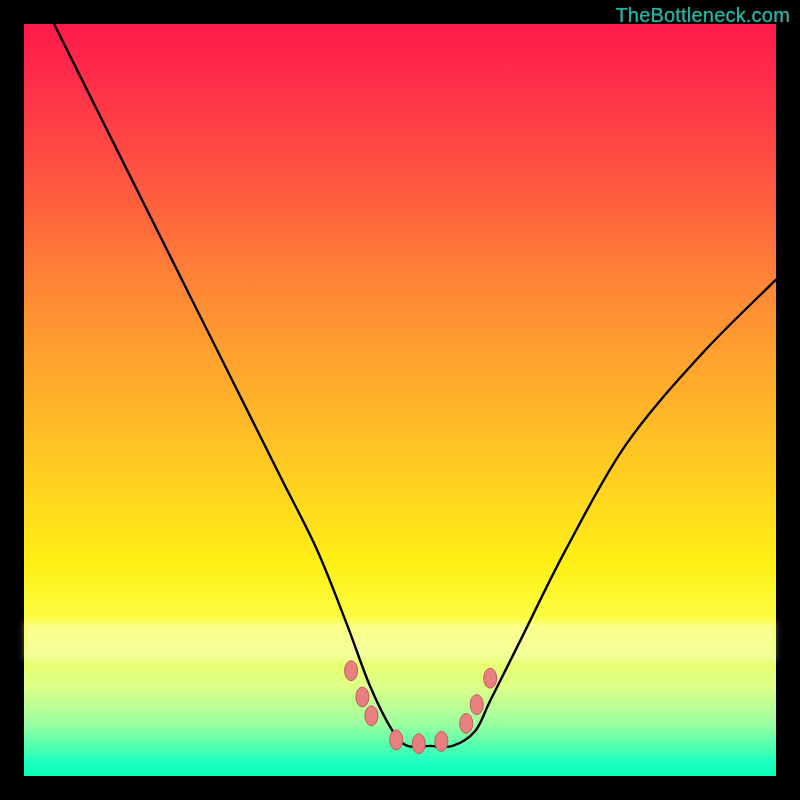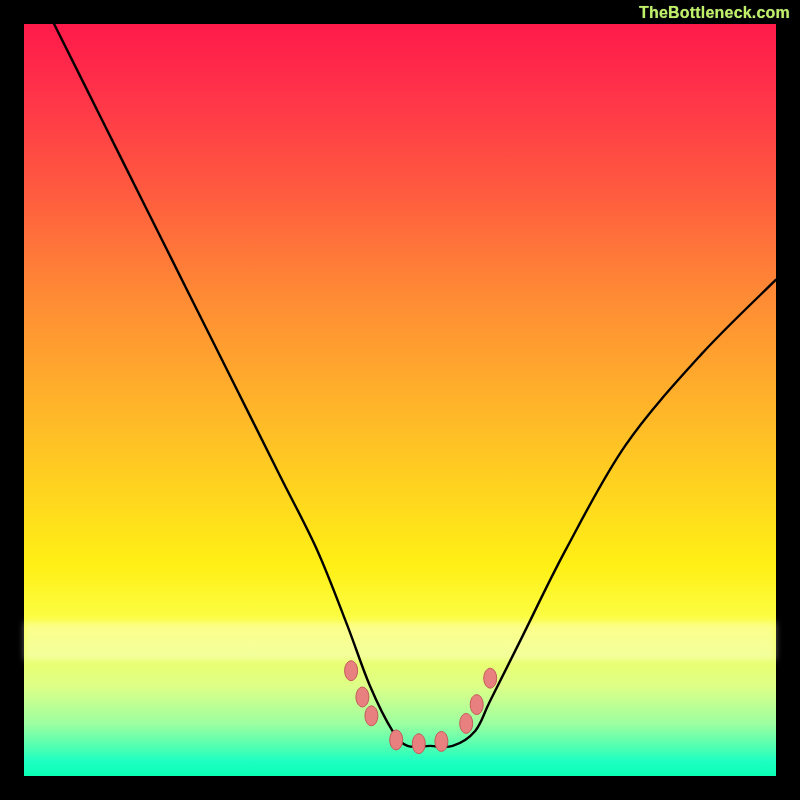--- a/index.html
+++ b/index.html
@@ -40,23 +40,23 @@
     right: 0;
     height: 38px;
     top: 598px;
     background: rgba(255,255,255,0.35);
     filter: blur(3px);
   }
   .watermark {
     position: absolute;
     top: 4px;
     right: 10px;
-    color: #bef264;
-    font-size: 16px;
-    font-weight: 700;
+    color: #14b8a6;
+    font-size: 20px;
+    font-weight: 400;
     letter-spacing: 0.2px;
     text-shadow: 0 0 1px rgba(255,255,255,0.5);
   }
   svg.curve {
     position: absolute;
     left: 0;
     top: 0;
     width: 752px;
     height: 752px;
     overflow: visible;

